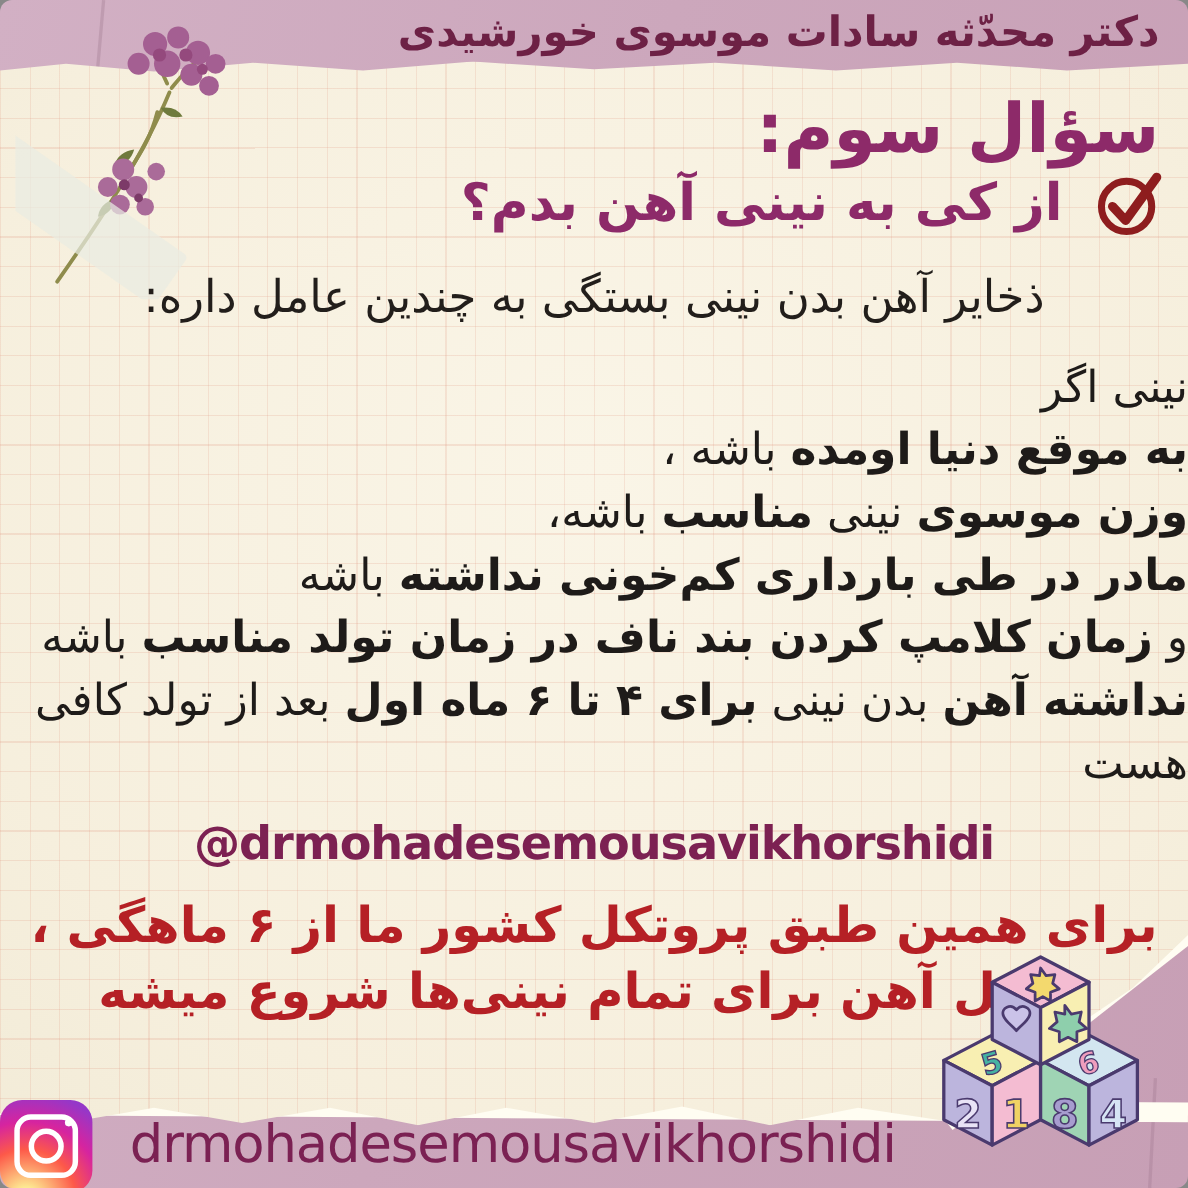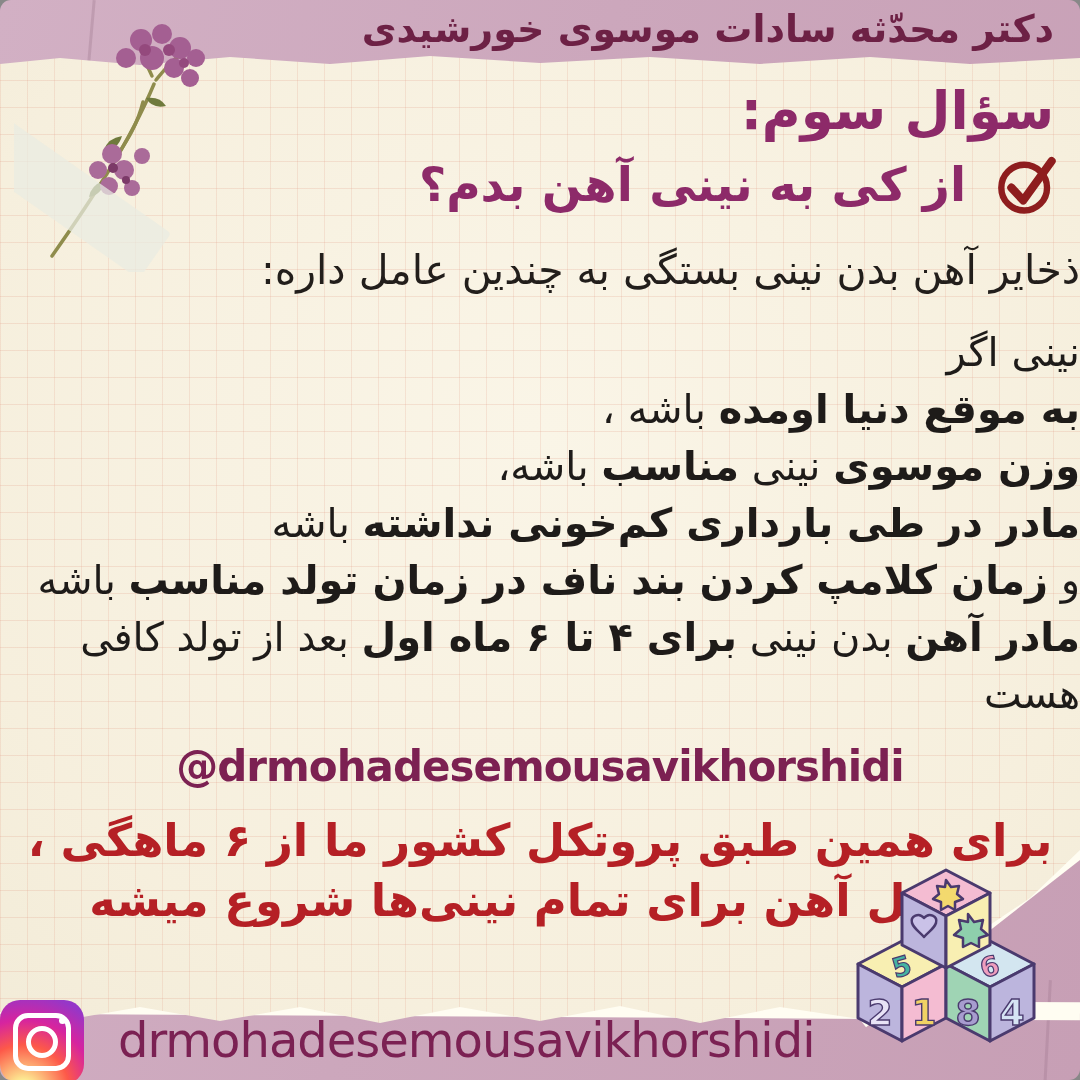--- a/index.html
+++ b/index.html
@@ -34,27 +34,27 @@
       860px 1019px, 780px 1007px, 700px 1023px, 620px 1006px, 540px 1021px,
       460px 1007px, 380px 1023px, 300px 1007px, 220px 1021px, 140px 1007px,
       60px 1021px, 0px 1012px);
     filter:drop-shadow(0 0 2px #fffdf2) drop-shadow(0 0 2px #fffaea);
   }
   
   .doctor-name{position:absolute;top:7px;right:26px;direction:rtl;
     color:#6d2145;font-size:38px;font-weight:600;letter-spacing:0;}
   
   .q-title{position:absolute;top:80px;right:26px;direction:rtl;
-    color:#8d2a69;font-size:53px;font-weight:800;}
+    color:#8d2a69;font-size:62px;font-weight:800;}
   .q-line{position:absolute;top:152px;right:22px;direction:rtl;
     display:flex;align-items:center;gap:28px;
     color:#8d2a69;font-size:47px;font-weight:800;white-space:nowrap;}
   .check-wrap{width:64px;height:64px;flex:0 0 auto;}
   
-  .intro{position:absolute;top:246px;left:0;width:100%;text-align:right;direction:rtl;
+  .intro{position:absolute;top:246px;left:0;width:100%;text-align:center;direction:rtl;
     color:#221e1b;font-size:41px;font-weight:400;white-space:nowrap;}
   .body-lines{position:absolute;top:324px;left:0;width:100%;direction:rtl;
     color:#1e1b19;font-size:40px;line-height:57px;}
   .body-line{white-space:nowrap;}
   .body-line .b{font-weight:800;}
   .center-handle{position:absolute;top:742px;left:0;width:100%;text-align:center;
     color:#7c2152;font-size:42px;font-weight:700;letter-spacing:-1px;}
   .warn{position:absolute;left:0;width:100%;text-align:center;direction:rtl;
     color:#b52025;font-size:45px;font-weight:800;white-space:nowrap;}
   .warn1{top:814px;} .warn2{top:874px;}
@@ -142,21 +142,21 @@
   </div>
 
   <div class="intro">ذخایر آهن بدن نینی بستگی به چندین عامل داره:</div>
 
   <div class="body-lines" id="body-lines">
       <div class="body-line"><span>نینی اگر</span></div>
       <div class="body-line"><span class="b">به موقع دنیا اومده</span><span> باشه ،</span></div>
       <div class="body-line"><span class="b">وزن موسوی</span><span> نینی </span><span class="b">مناسب</span><span> باشه،</span></div>
       <div class="body-line"><span class="b">مادر در طی بارداری کم‌خونی نداشته</span><span> باشه</span></div>
       <div class="body-line"><span>و </span><span class="b">زمان کلامپ کردن بند ناف در زمان تولد مناسب</span><span> باشه</span></div>
-      <div class="body-line"><span class="b">مادر آهن</span><span> بدن نینی </span><span class="b">برای ۴ تا ۶ ماه اول</span><span> بعد از تولد کافی</span></div>
+      <div class="body-line"><span class="b">نداشته آهن</span><span> بدن نینی </span><span class="b">برای ۴ تا ۶ ماه اول</span><span> بعد از تولد کافی</span></div>
       <div class="body-line"><span>هست</span></div>
     </div>
 
   <div class="center-handle">@drmohadesemousavikhorshidi</div>
 
   <div class="warn warn1">برای همین طبق پروتکل کشور ما از ۶ ماهگی ،</div>
   <div class="warn warn2">مکمل آهن برای تمام نینی‌ها شروع میشه</div>
 
   <svg class="blocks" width="250" height="230" viewBox="0 0 250 230">
     <g stroke="#4a3a6e" stroke-width="3" stroke-linejoin="round">

